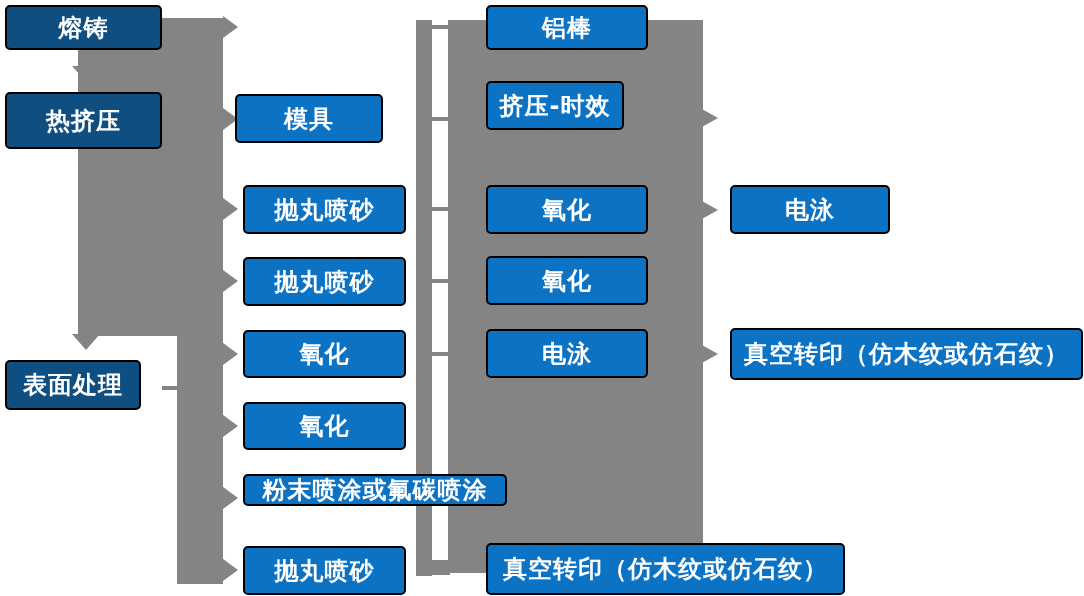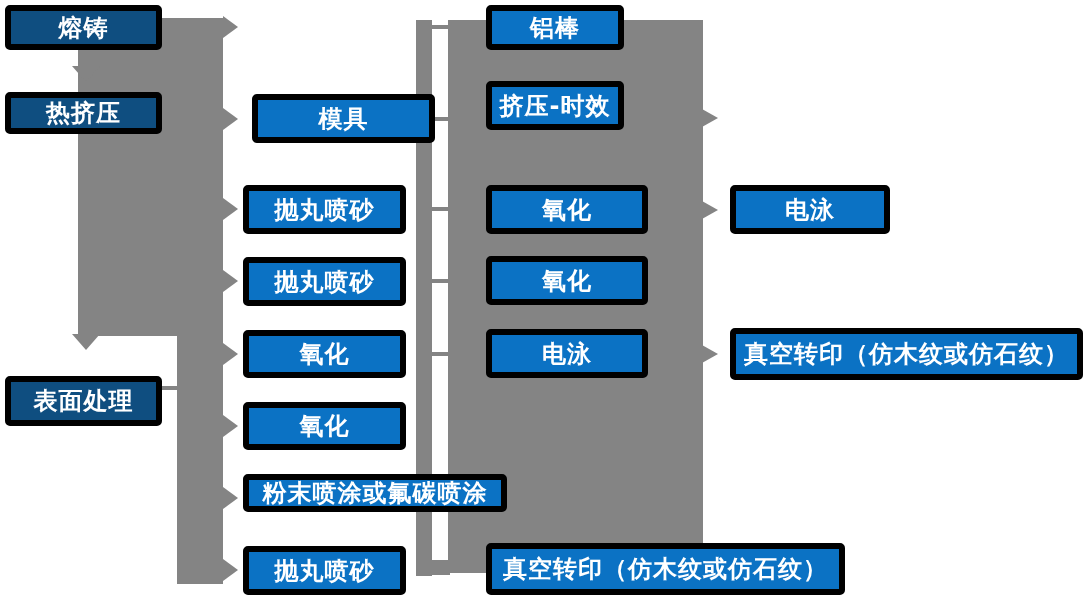--- a/index.html
+++ b/index.html
@@ -12,21 +12,21 @@
   
   .ar{position:absolute;width:0;height:0;border-top:11px solid transparent;
       border-bottom:11px solid transparent;border-left:15px solid #848484;}
   .ar.sm{border-top:9px solid transparent;border-bottom:9px solid transparent;
       border-left:16px solid #848484;}
   .ad{position:absolute;width:0;height:0;border-left:14px solid transparent;
       border-right:14px solid transparent;border-top:16px solid #848484;}
   
   .node{
     position:absolute;box-sizing:border-box;display:flex;align-items:center;justify-content:center;
-    background:#0b72c4;border:6px solid #000000;border-radius:5px;
+    background:#0b72c4;border:2px solid #000000;border-radius:5px;
     color:#ffffff;font-weight:bold;font-size:24px;line-height:1;white-space:nowrap;
     text-align:center;letter-spacing:1px;
   }
   .node.navy{background:#0f4e80;}
   
   .node::before{
     content:"";position:absolute;z-index:-1;left:16px;right:-9px;top:-9px;height:60%;
     background:inherit;border:2px solid #1a212b;border-radius:4px;
   }
   .node::after{
@@ -61,32 +61,32 @@
   <div class="ar" style="left:223px;top:559px"></div>
 
   <div class="ar sm" style="left:702px;top:109px"></div>
   <div class="ar sm" style="left:702px;top:201px"></div>
   <div class="ar sm" style="left:702px;top:345px"></div>
 
   <div class="ad" style="left:72px;top:66px"></div>
   <div class="ad" style="left:72px;top:334px"></div>
 
   <div class="node navy" style="left:5px;top:5px;width:157px;height:45px">熔铸</div>
-  <div class="node navy" style="left:5px;top:92px;width:157px;height:42px">热挤压</div>
-  <div class="node navy" style="left:5px;top:376px;width:157px;height:50px">表面处理</div>
+  <div class="node navy" style="left:5px;top:92px;width:157px;height:57px">热挤压</div>
+  <div class="node navy" style="left:5px;top:360px;width:136px;height:50px">表面处理</div>
 
-  <div class="node" style="left:252px;top:94px;width:183px;height:49px">模具</div>
+  <div class="node" style="left:235px;top:94px;width:148px;height:49px">模具</div>
   <div class="node" style="left:243px;top:185px;width:163px;height:49px">抛丸喷砂</div>
   <div class="node" style="left:243px;top:257px;width:163px;height:49px">抛丸喷砂</div>
   <div class="node" style="left:243px;top:330px;width:163px;height:48px">氧化</div>
   <div class="node" style="left:243px;top:402px;width:163px;height:48px">氧化</div>
-  <div class="node" style="left:243px;top:474px;width:264px;height:38px">粉末喷涂或氟碳喷涂</div>
+  <div class="node" style="left:243px;top:474px;width:264px;height:32px">粉末喷涂或氟碳喷涂</div>
   <div class="node" style="left:243px;top:546px;width:163px;height:49px">抛丸喷砂</div>
 
-  <div class="node" style="left:486px;top:5px;width:138px;height:45px">铝棒</div>
+  <div class="node" style="left:486px;top:5px;width:162px;height:45px">铝棒</div>
   <div class="node" style="left:486px;top:81px;width:138px;height:49px">挤压-时效</div>
   <div class="node" style="left:486px;top:185px;width:162px;height:49px">氧化</div>
   <div class="node" style="left:486px;top:256px;width:162px;height:49px">氧化</div>
   <div class="node" style="left:486px;top:329px;width:162px;height:49px">电泳</div>
   <div class="node" style="left:486px;top:543px;width:359px;height:52px">真空转印（仿木纹或仿石纹）</div>
 
   <div class="node" style="left:730px;top:185px;width:160px;height:49px">电泳</div>
   <div class="node" style="left:730px;top:328px;width:353px;height:52px">真空转印（仿木纹或仿石纹）</div>
 
 </div>

